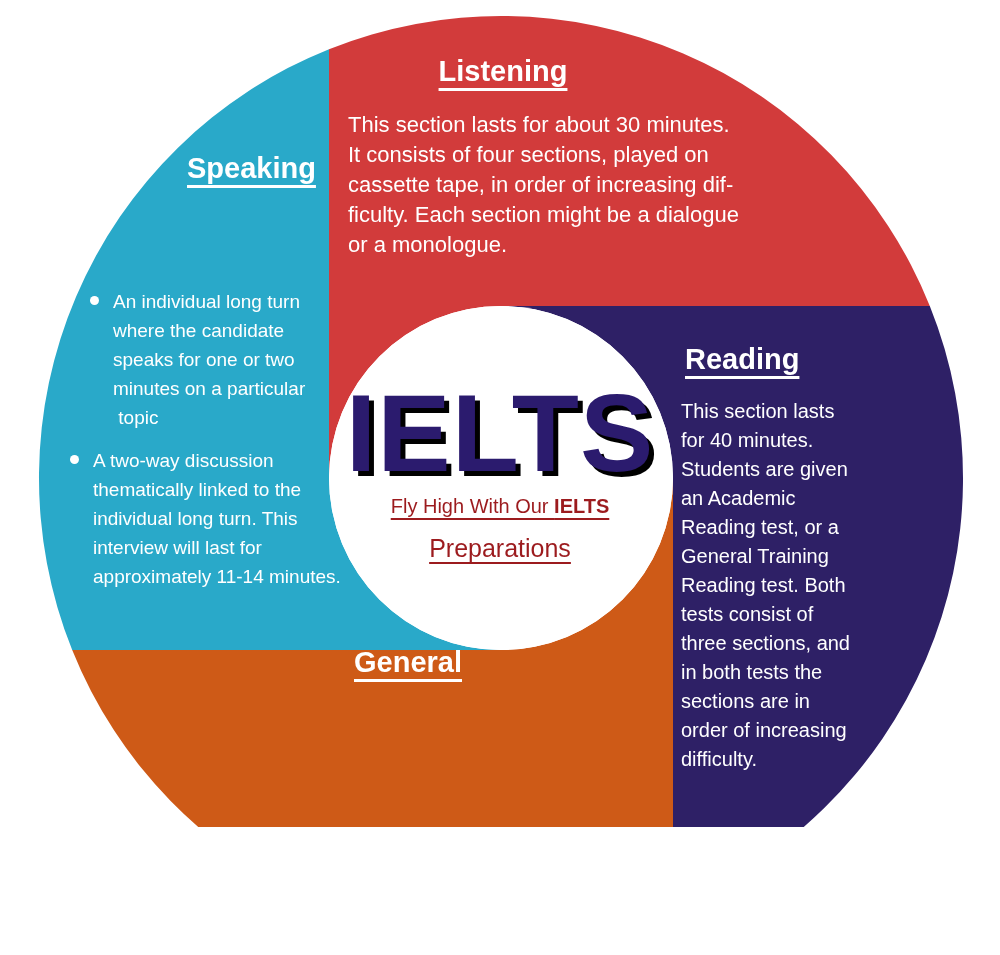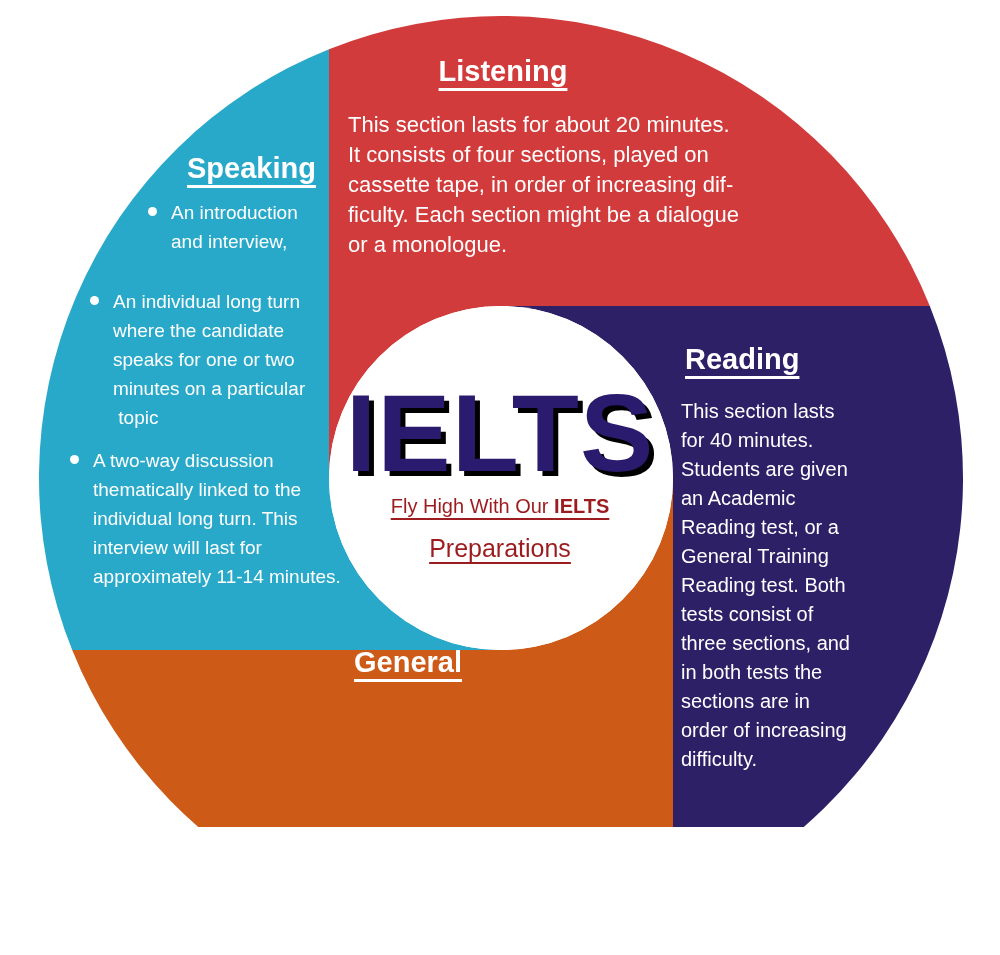--- a/index.html
+++ b/index.html
@@ -103,33 +103,28 @@
 
   <svg width="1000" height="955" viewBox="0 0 1000 955">
     <path class="seg-red" d="M 329 49.2 A 462 462 0 0 1 929.8 306 L 501 306 A 172 172 0 0 0 329 478 Z"></path>
     <path class="seg-navy" d="M 929.8 306 A 462 462 0 0 1 673 906.8 L 673 478 A 172 172 0 0 0 501 306 Z"></path>
     <path class="seg-orange" d="M 673 906.8 A 462 462 0 0 1 72.2 650 L 501 650 A 172 172 0 0 0 673 478 Z"></path>
     <path class="seg-cyan" d="M 72.2 650 A 462 462 0 0 1 329 49.2 L 329 478 A 172 172 0 0 0 501 650 Z"></path>
     <circle class="center-circle" cx="501" cy="478" r="172"></circle>
   </svg>
 
   <div class="abs sec-title centered" style="left:503px;top:55px;">Listening</div>
-  <div class="abs sec-body listening-body">This section lasts for about 20 minutes.
+  <div class="abs sec-body listening-body">This section lasts for about 30 minutes.
 It consists of four sections, played on
 cassette tape, in order of increasing dif-
 ficulty. Each section might be a dialogue
 or a monologue.</div>
 
   <div class="abs sec-title" style="left:187px;top:152px;">Speaking</div>
 
-  <div class="bullet" style="left:148px;top:198px;">
-    <span class="dot"></span>
-    <div class="btext">An introduction
-and interview,</div>
-  </div>
   <div class="bullet" style="left:90px;top:287px;">
     <span class="dot"></span>
     <div class="btext">An individual long turn
 where the candidate
 speaks for one or two
 minutes on a particular
  topic</div>
   </div>
   <div class="bullet" style="left:70px;top:446px;">
     <span class="dot"></span>

